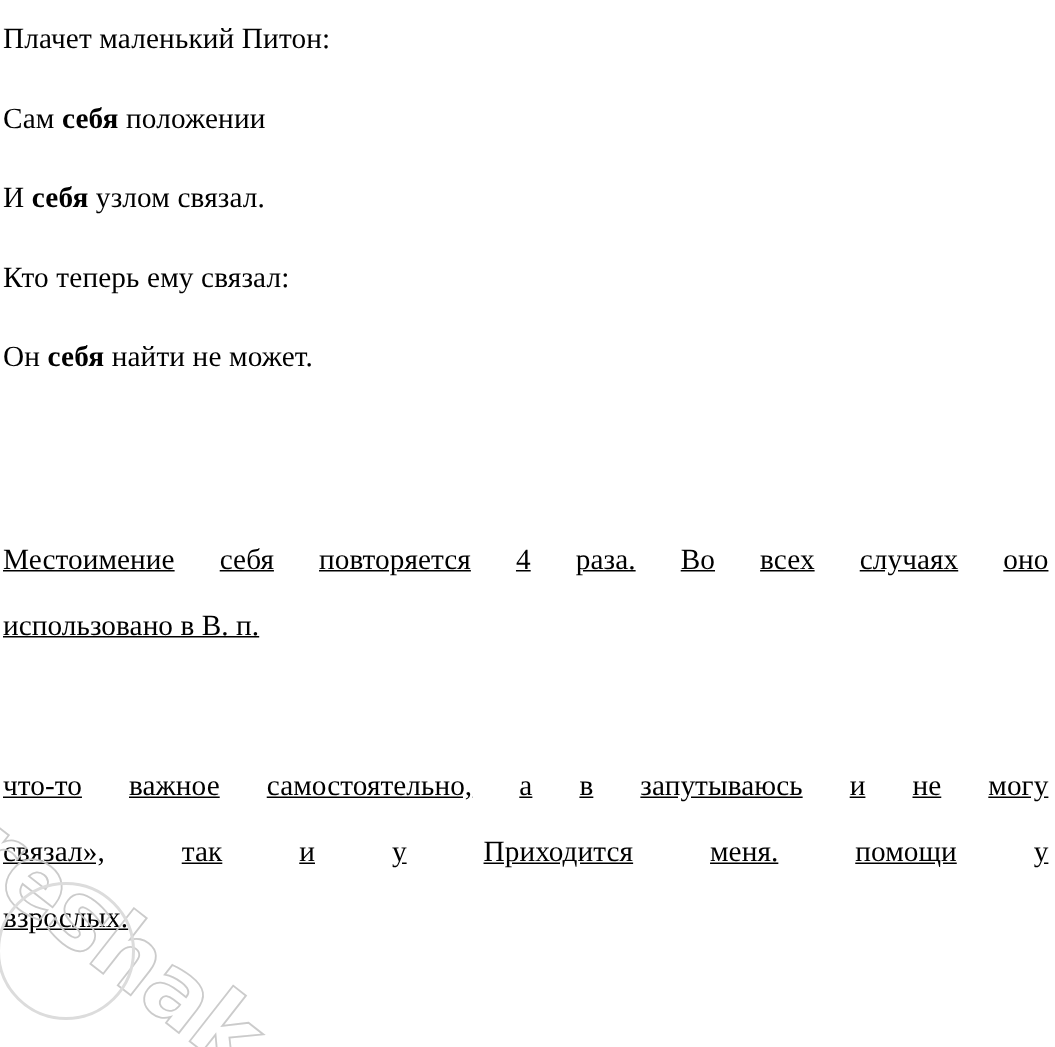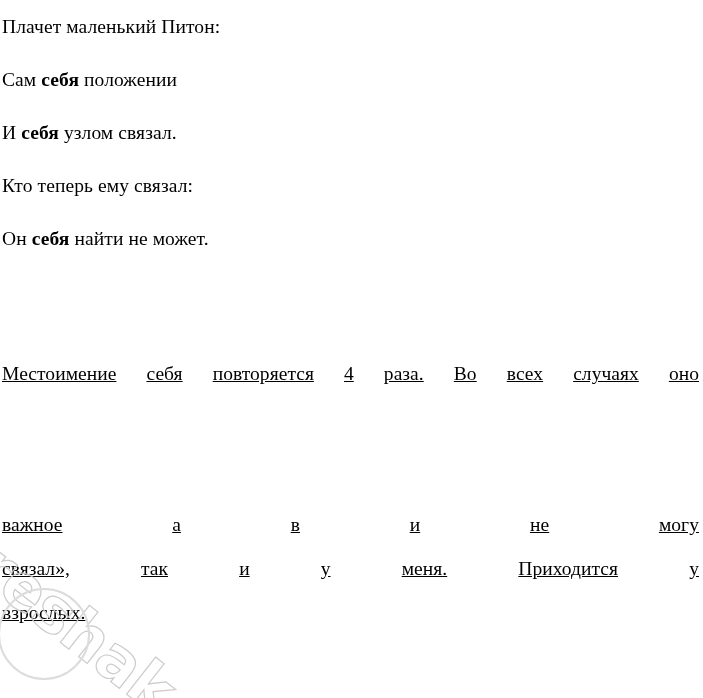--- a/index.html
+++ b/index.html
@@ -128,38 +128,43 @@
         <span>Местоимение</span>
         <span>себя</span>
         <span>повторяется</span>
         <span>4</span>
         <span>раза.</span>
         <span>Во</span>
         <span>всех</span>
         <span>случаях</span>
         <span>оно</span>
       </span>
+    <span class="line">использовано в В. п.</span>
   </div>
 
   <div class="para" id="para-reflection">
     <span class="line justified">
+        <span>что-то</span>
         <span>важное</span>
+        <span>самостоятельно,</span>
         <span>а</span>
         <span>в</span>
+        <span>запутываюсь</span>
         <span>и</span>
         <span>не</span>
         <span>могу</span>
       </span>
     <span class="line justified">
         <span>связал»,</span>
         <span>так</span>
         <span>и</span>
         <span>у</span>
+        <span>Приходится</span>
         <span>меня.</span>
-        <span>Приходится</span>
+        <span>помощи</span>
         <span>у</span>
       </span>
     <span class="line">взрослых.</span>
   </div>
 
   <div class="watermark wm-text">reshak.ru</div>
   <div class="watermark wm-copy"></div>
 
 </div>
 

